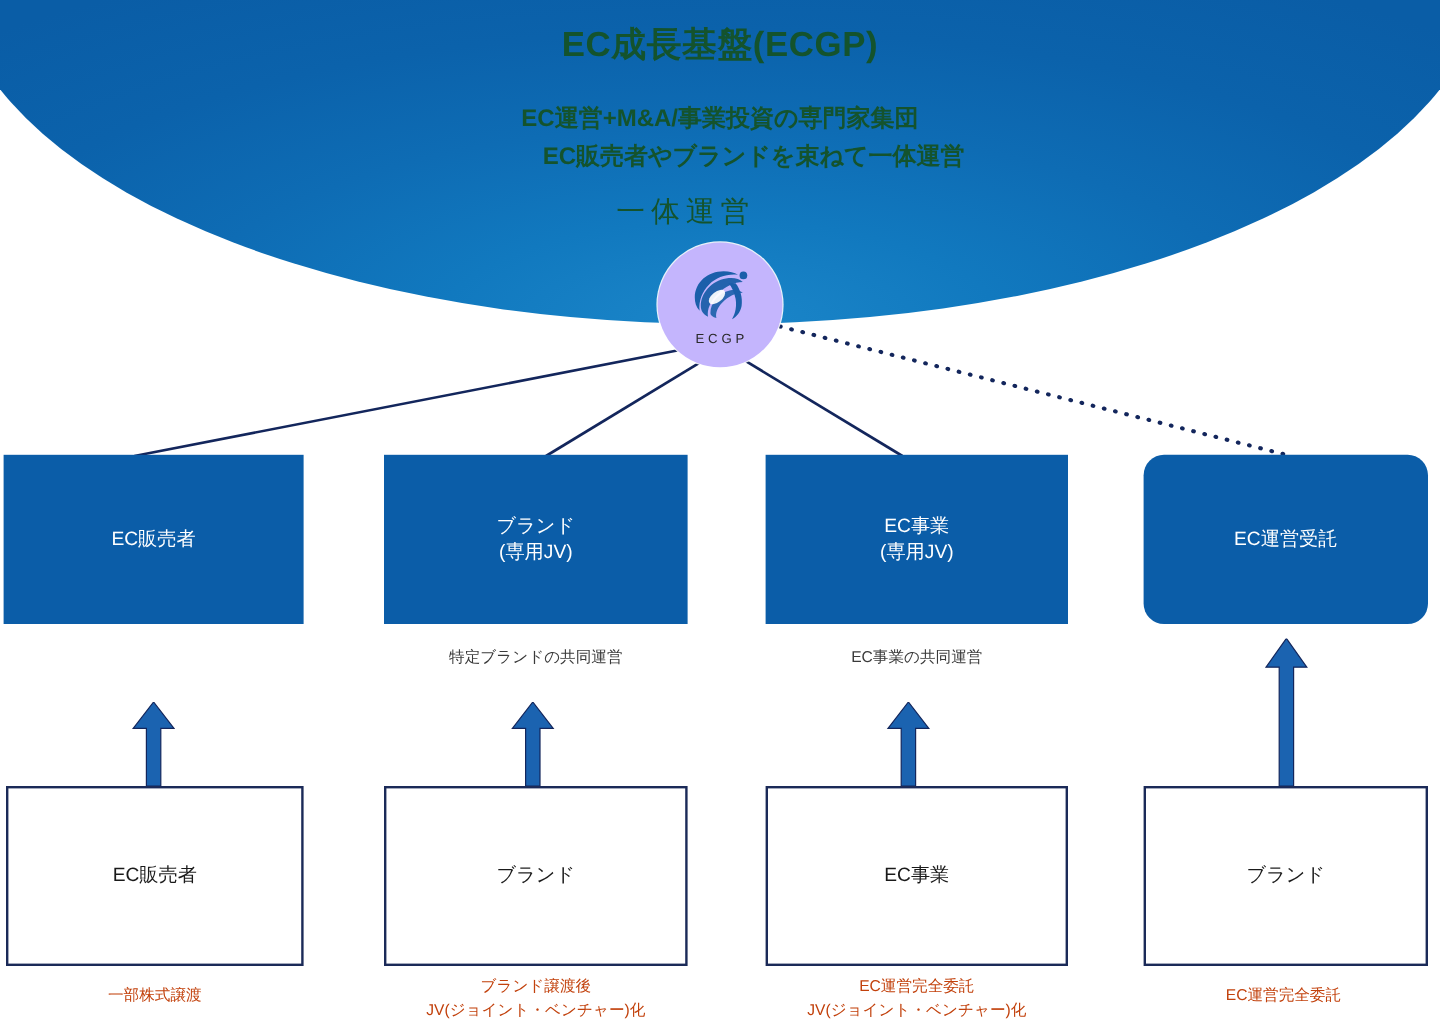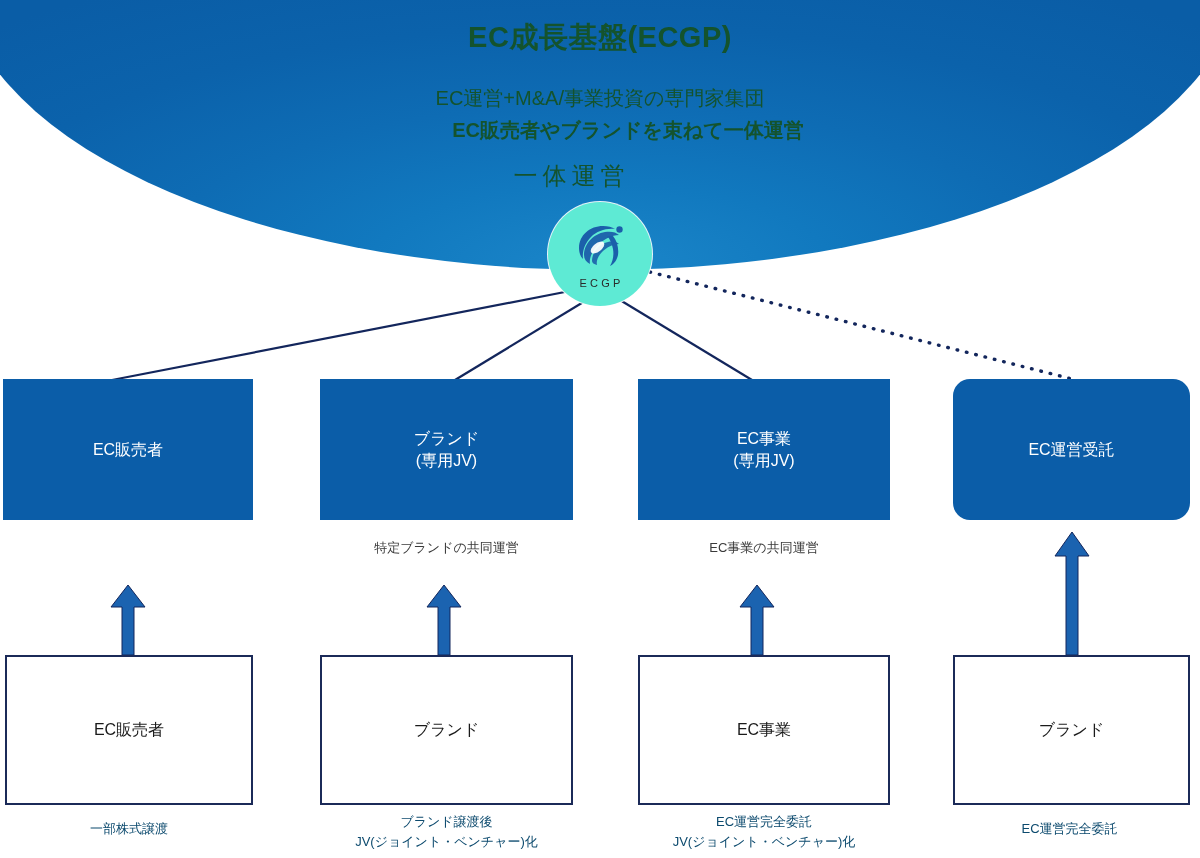--- a/index.html
+++ b/index.html
@@ -47,21 +47,21 @@
     font-size: 29px;
     font-weight: bold;
     letter-spacing: 0.5px;
   }
   #sub1 {
     position: absolute;
     left: 0;
     top: 85px;
     width: 1200px;
     font-size: 20px;
-    font-weight: normal;
+    font-weight: bold;
   }
   #sub2 {
     position: absolute;
     left: 0;
     top: 117px;
     width: 1200px;
     font-size: 20px;
     font-weight: bold;
     padding-left: 28px;
   }
@@ -77,21 +77,21 @@
   }
 
   
   #logo-badge {
     position: absolute;
     left: 548px;
     top: 202px;
     width: 104px;
     height: 104px;
     border-radius: 50%;
-    background: #5eead4;
+    background: #c4b5fd;
     box-shadow: 0 0 0 1px rgba(255,255,255,0.9);
     z-index: 6;
   }
   #logo-mark {
     position: absolute;
     left: 50%;
     top: 20px;
     transform: translateX(-50%);
     width: 54px;
     height: 46px;
@@ -153,21 +153,21 @@
     text-align: center;
     font-size: 13px;
     color: #3a3a3a;
     line-height: 1.45;
     z-index: 4;
   }
   .bot-caption {
     position: absolute;
     text-align: center;
     font-size: 13px;
-    color: #0c4a6e;
+    color: #c2410c;
     line-height: 1.5;
     z-index: 4;
   }
   .up-arrow {
     position: absolute;
     z-index: 4;
   }
 </style>
 </head>
 <body>

